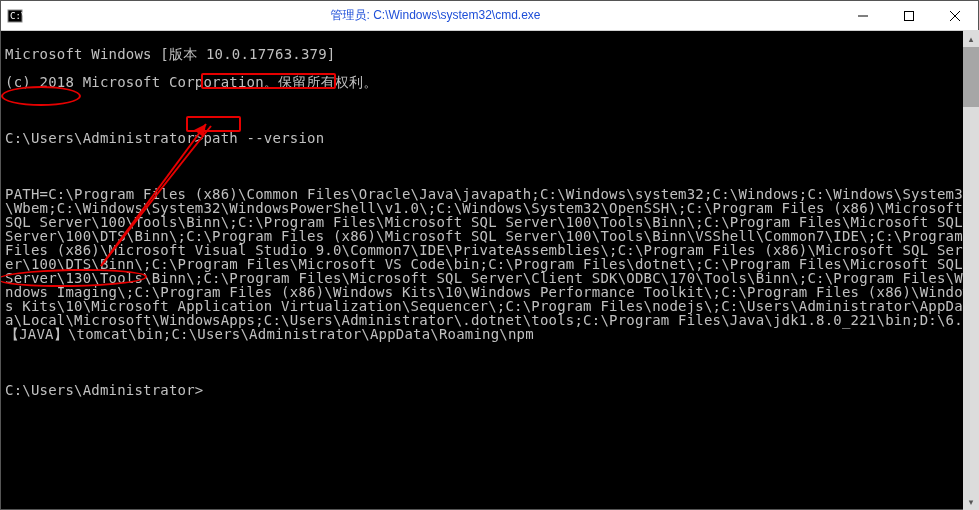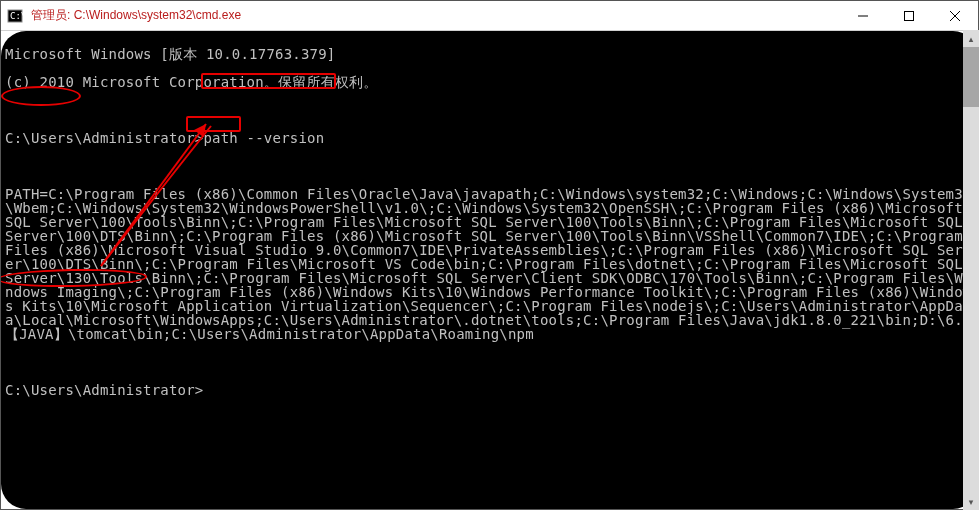--- a/index.html
+++ b/index.html
@@ -1,23 +1,23 @@
 <!DOCTYPE html>
 <html><head>
 <meta charset="utf-8">
 <style>
 * { margin: 0; padding: 0; box-sizing: border-box; }
 html, body { width: 979px; height: 510px; overflow: hidden; font-family: "Microsoft YaHei", "SimSun", sans-serif; }
 .window { width: 979px; height: 510px; background: #ffffff; display: flex; flex-direction: column; border: 1px solid #555; }
 .titlebar { height: 30px; background: #ffffff; display: flex; align-items: center; border-bottom: 1px solid #d0d0d0; }
 .titlebar-icon { width: 16px; height: 16px; margin: 0 6px; display: flex; align-items: center; justify-content: center; }
-.titlebar-title { flex: 1; font-size: 12px; color: #b91c1c; padding-left: 2px; }
+.titlebar-title { flex: 1; font-size: 12px; color: #1d4ed8; padding-left: 2px; text-align: center; }
 .win-controls { display: flex; height: 100%; }
 .win-btn { width: 46px; height: 100%; display: flex; align-items: center; justify-content: center; font-size: 13px; color: #000; cursor: pointer; }
-.terminal { flex: 1; background: #000000; color: #c0c0c0; font-family: "NSimSun", "SimSun", "Consolas", monospace; font-size: 14px; line-height: 14px; padding: 2px 4px; white-space: pre; position: relative; overflow: hidden; letter-spacing: 0.2px; border-radius: 25px; }
+.terminal { flex: 1; background: #000000; color: #c0c0c0; font-family: "NSimSun", "SimSun", "Consolas", monospace; font-size: 14px; line-height: 14px; padding: 2px 4px; white-space: pre; position: relative; overflow: hidden; letter-spacing: 0.2px; }
 .terminal .line { white-space: pre-wrap; word-break: break-all; margin: 0; }
 .annot { position: absolute; pointer-events: none; }
 .rect-box { border: 2px solid #e60000; border-radius: 2px; }
 .ellipse { border: 2px solid #e60000; border-radius: 50%; }
 .arrow-svg { position: absolute; pointer-events: none; }
 .scrollbar { position: absolute; right: 0; top: 30px; width: 16px; height: 480px; background: #dcdcdc; }
 .scroll-thumb { position: absolute; top: 17px; width: 16px; height: 60px; background: #a6a6a6; }
 .scroll-arrow { width: 16px; height: 17px; display: flex; align-items: center; justify-content: center; font-size: 9px; color: #555; position: absolute; }
 .scroll-arrow.up { top: 0; }
 .scroll-arrow.down { bottom: 0; }
@@ -49,21 +49,21 @@
         <svg width="10" height="10" viewBox="0 0 10 10">
             <line x1="0" y1="0" x2="10" y2="10" stroke="#000" stroke-width="1"></line>
             <line x1="10" y1="0" x2="0" y2="10" stroke="#000" stroke-width="1"></line>
           </svg>
       </div>
     </div>
   </div>
 
   <div class="terminal">
 <div class="line">Microsoft Windows [版本 10.0.17763.379]</div>
-<div class="line">(c) 2010 Microsoft Corporation。保留所有权利。</div>
+<div class="line">(c) 2018 Microsoft Corporation。保留所有权利。</div>
 <div class="line">&nbsp;</div>
 <div class="line"><span>C:\Users\Administrator&gt;</span><span>path --version</span></div>
 <div class="line">&nbsp;</div>
 <div class="line">PATH=C:\Program Files (x86)\Common Files\Oracle\Java\javapath;C:\Windows\system32;C:\Windows;C:\Windows\System32\Wbem;C:\Windows\System32\WindowsPowerShell\v1.0\;C:\Windows\System32\OpenSSH\;C:\Program Files (x86)\Microsoft SQL Server\100\Tools\Binn\;C:\Program Files\Microsoft SQL Server\100\Tools\Binn\;C:\Program Files\Microsoft SQL Server\100\DTS\Binn\;C:\Program Files (x86)\Microsoft SQL Server\100\Tools\Binn\VSShell\Common7\IDE\;C:\Program Files (x86)\Microsoft Visual Studio 9.0\Common7\IDE\PrivateAssemblies\;C:\Program Files (x86)\Microsoft SQL Server\100\DTS\Binn\;C:\Program Files\Microsoft VS Code\bin;C:\Program Files\dotnet\;C:\Program Files\Microsoft SQL Server\130\Tools\Binn\;C:\Program Files\Microsoft SQL Server\Client SDK\ODBC\170\Tools\Binn\;C:\Program Files\Windows Imaging\;C:\Program Files (x86)\Windows Kits\10\Windows Performance Toolkit\;C:\Program Files (x86)\Windows Kits\10\Microsoft Application Virtualization\Sequencer\;C:\Program Files\nodejs\;C:\Users\Administrator\AppData\Local\Microsoft\WindowsApps;C:\Users\Administrator\.dotnet\tools;C:\Program Files\Java\jdk1.8.0_221\bin;D:\6.【JAVA】\tomcat\bin;C:\Users\Administrator\AppData\Roaming\npm</div>
 <div class="line">&nbsp;</div>
 <div class="line"><span>C:\Users\Administrator&gt;</span></div>
 
     
     <div class="annot rect-box" style="left:200px; top:42px; width:135px; height:16px;"></div>
     <div class="annot ellipse" style="left:0px; top:55px; width:80px; height:20px;"></div>

